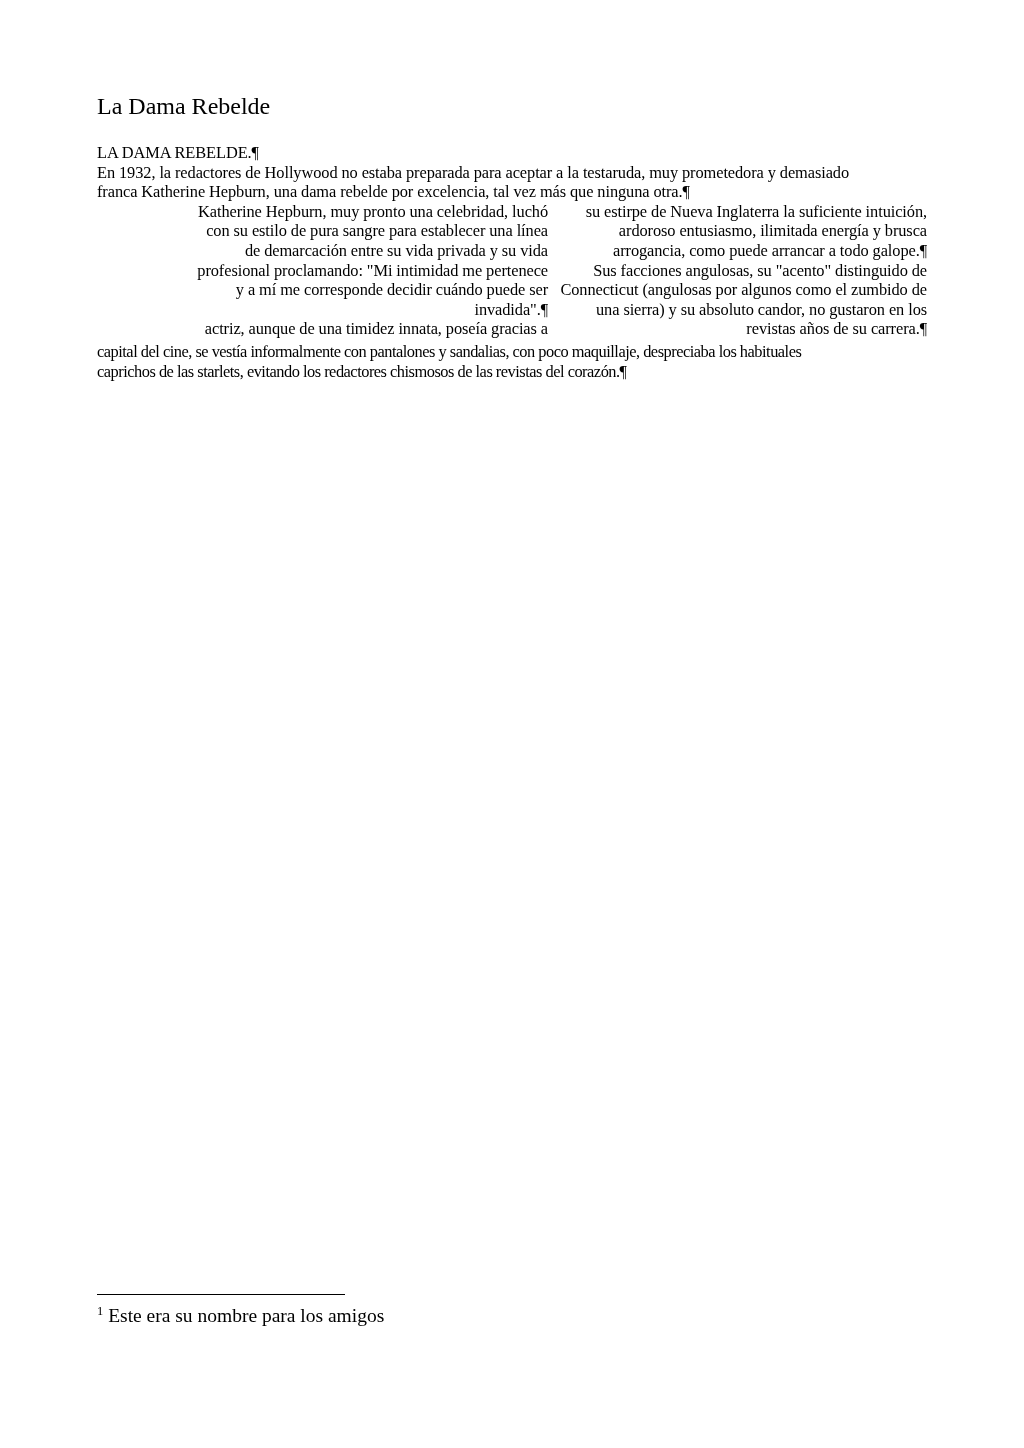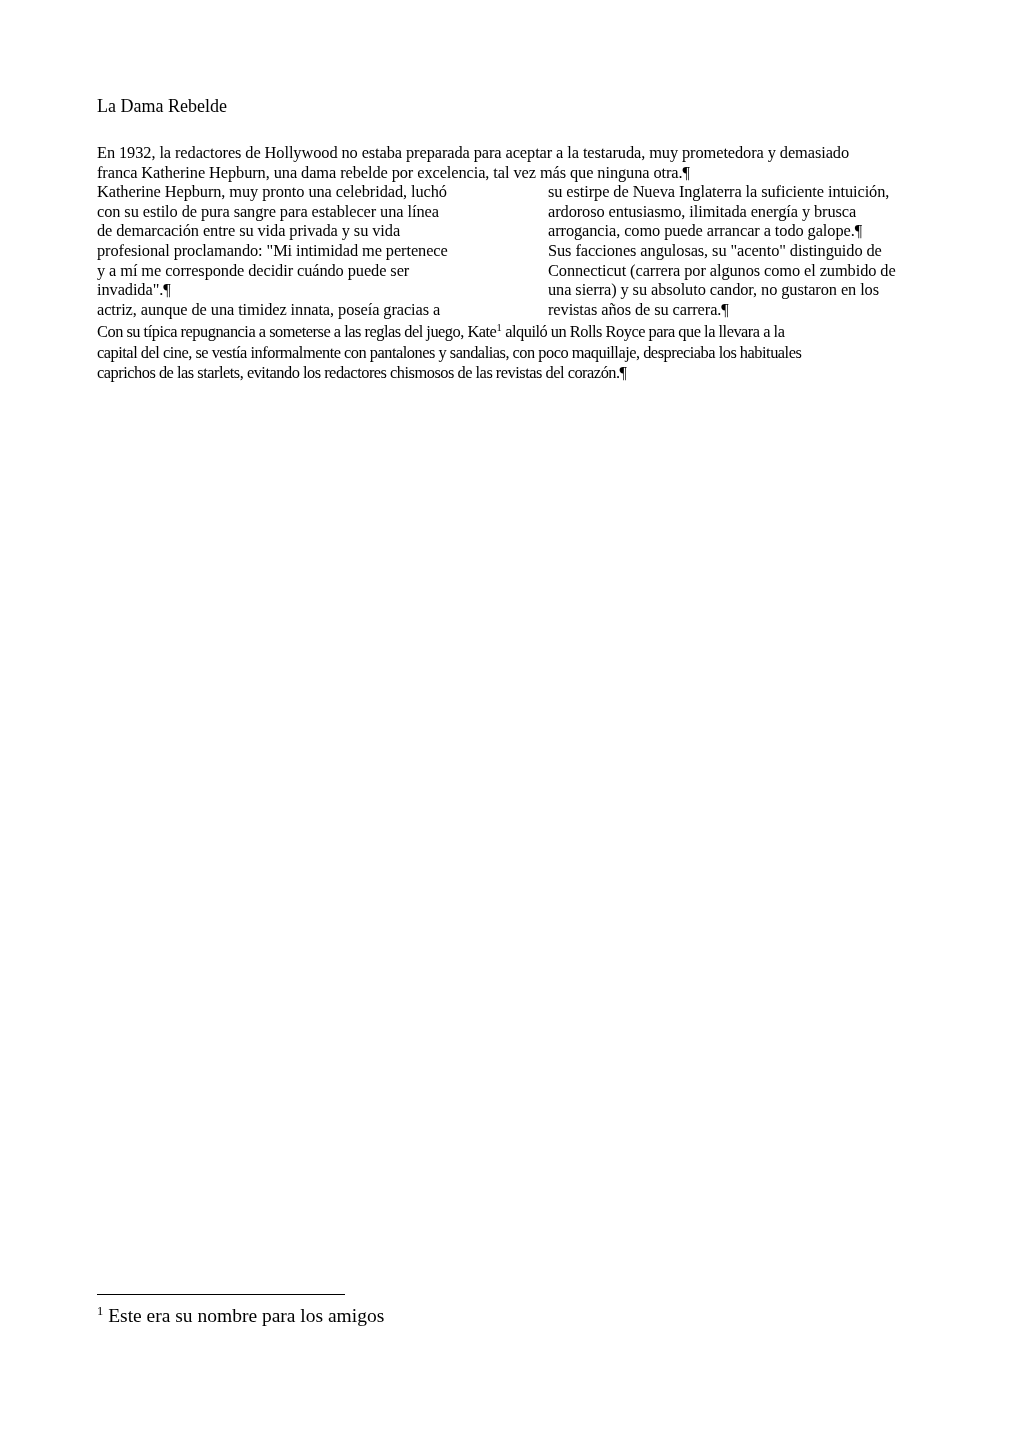--- a/index.html
+++ b/index.html
@@ -14,34 +14,34 @@
   }
   .page {
     position: absolute;
     left: 0; top: 0;
     width: 1024px; height: 1448px;
     background: #ffffff;
   }
   .header-title {
     position: absolute;
     left: 97px; top: 95px;
-    font-size: 18px;
+    font-size: 24px;
     line-height: 23px;
     white-space: pre;
   }
   .doc {
     position: absolute;
     left: 97px; top: 143px;
     width: 830px;
     font-size: 16.4px;
     line-height: 19.6px;
     letter-spacing: -0.1px;
   }
   .line { white-space: pre; }
-  .cols { display: flex; }
+  .cols { display: flex; text-align: right; }
   .col-left  { width: 451px; flex: none; }
   .col-right { flex: 1; }
   .closing {
     margin-top: 3px;
     line-height: 20.5px;
     letter-spacing: -0.5px;
   }
   sup.fn-ref {
     font-size: 10.5px;
     vertical-align: super;
@@ -69,20 +69,21 @@
 </style>
 </head>
 <body>
 
 <div class="page">
 
   <div class="header-title">La Dama Rebelde</div>
 
   <div class="doc">
 
+    <div class="line">LA DAMA REBELDE.¶</div>
 
     <div>
       <div class="line">En 1932, la redactores de Hollywood no estaba preparada para aceptar a la testaruda, muy prometedora y demasiado</div>
       <div class="line">franca Katherine Hepburn, una dama rebelde por excelencia, tal vez más que ninguna otra.¶</div>
     </div>
 
     <div class="cols">
       <div class="col-left">
         <div class="line">Katherine Hepburn, muy pronto una celebridad, luchó</div>
         <div class="line">con su estilo de pura sangre para establecer una línea</div>
@@ -90,28 +91,27 @@
         <div class="line">profesional proclamando: "Mi intimidad me pertenece</div>
         <div class="line">y a mí me corresponde decidir cuándo puede ser</div>
         <div class="line">invadida".¶</div>
         <div class="line">actriz, aunque de una timidez innata, poseía gracias a</div>
       </div>
       <div class="col-right">
         <div class="line">su estirpe de Nueva Inglaterra la suficiente intuición,</div>
         <div class="line">ardoroso entusiasmo, ilimitada energía y brusca</div>
         <div class="line">arrogancia, como puede arrancar a todo galope.¶</div>
         <div class="line">Sus facciones angulosas, su "acento" distinguido de</div>
-        <div class="line">Connecticut (carrera por algunos como el zumbido de</div>
+        <div class="line">Connecticut (angulosas por algunos como el zumbido de</div>
         <div class="line">una sierra) y su absoluto candor, no gustaron en los</div>
         <div class="line">revistas años de su carrera.¶</div>
       </div>
     </div>
 
     <div class="closing">
-      <div class="line"><span>Con su típica repugnancia a someterse a las reglas del juego, Kate</span><sup class="fn-ref">1</sup><span> alquiló un Rolls Royce para que la llevara a la</span></div>
       <div class="line">capital del cine, se vestía informalmente con pantalones y sandalias, con poco maquillaje, despreciaba los habituales</div>
       <div class="line">caprichos de las starlets, evitando los redactores chismosos de las revistas del corazón.¶</div>
     </div>
 
   </div>
 
   <div class="footnote-sep"></div>
 
   <div class="footnote"><sup>1</sup><span> Este era su nombre para los amigos</span></div>
 

